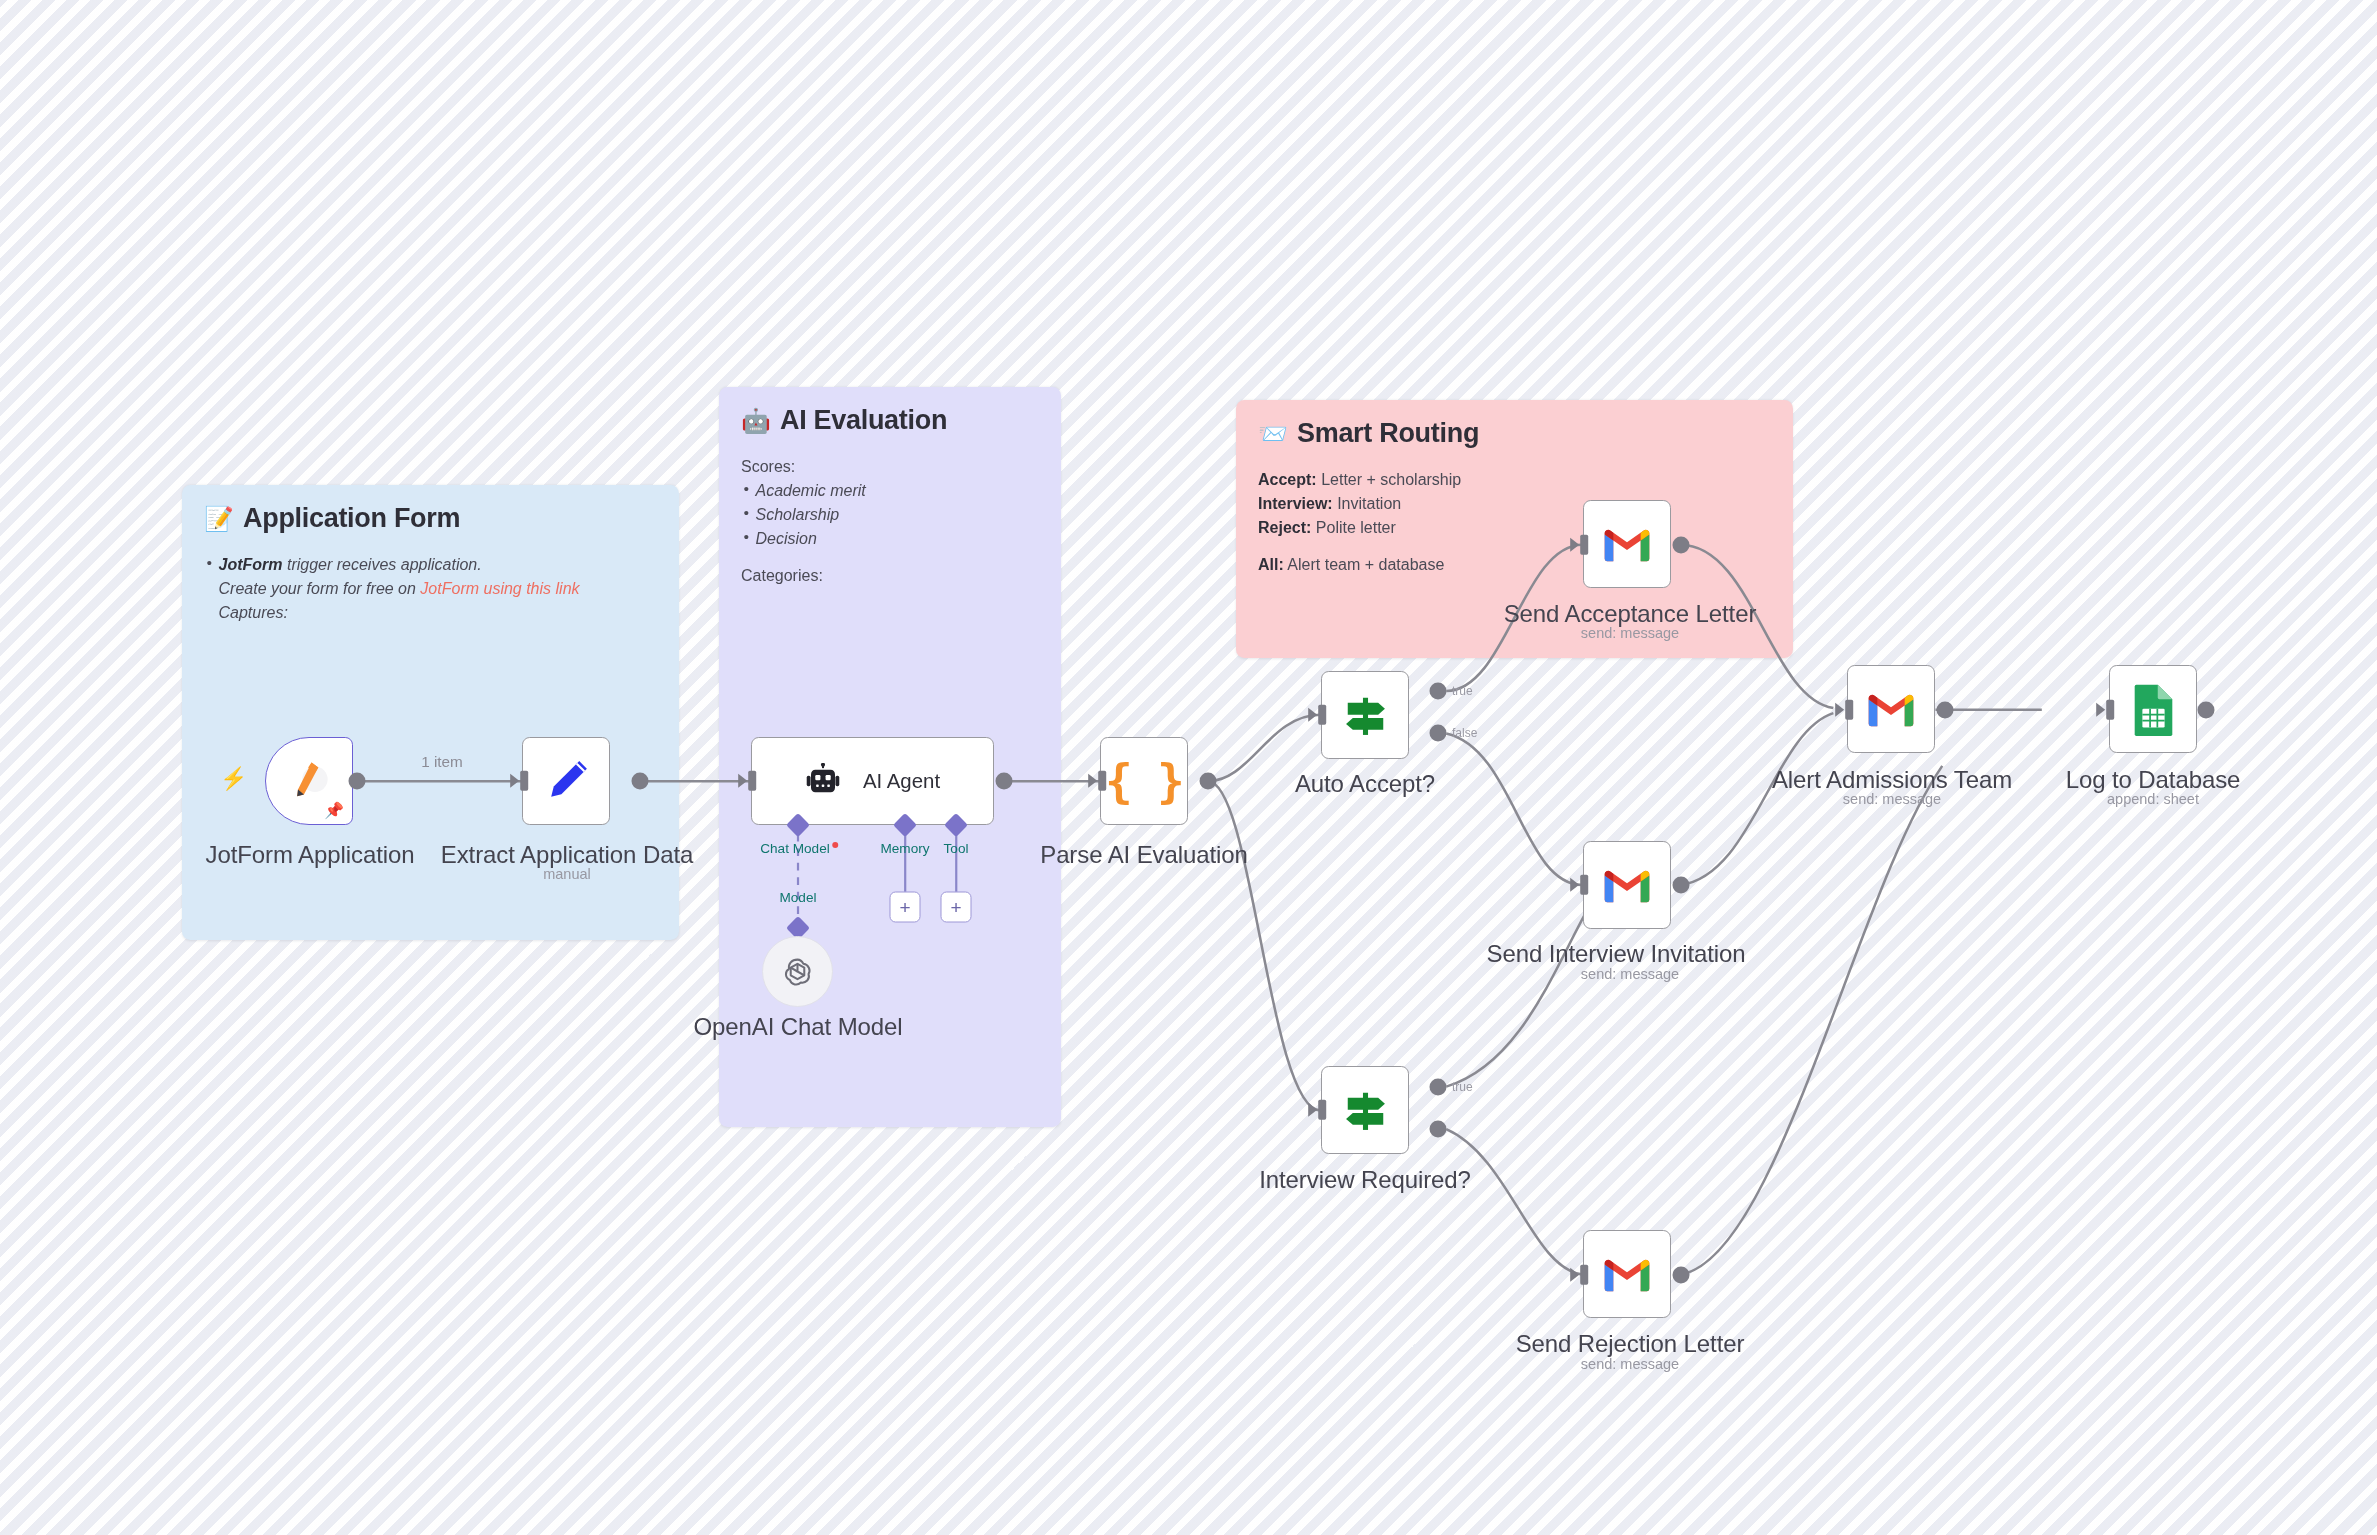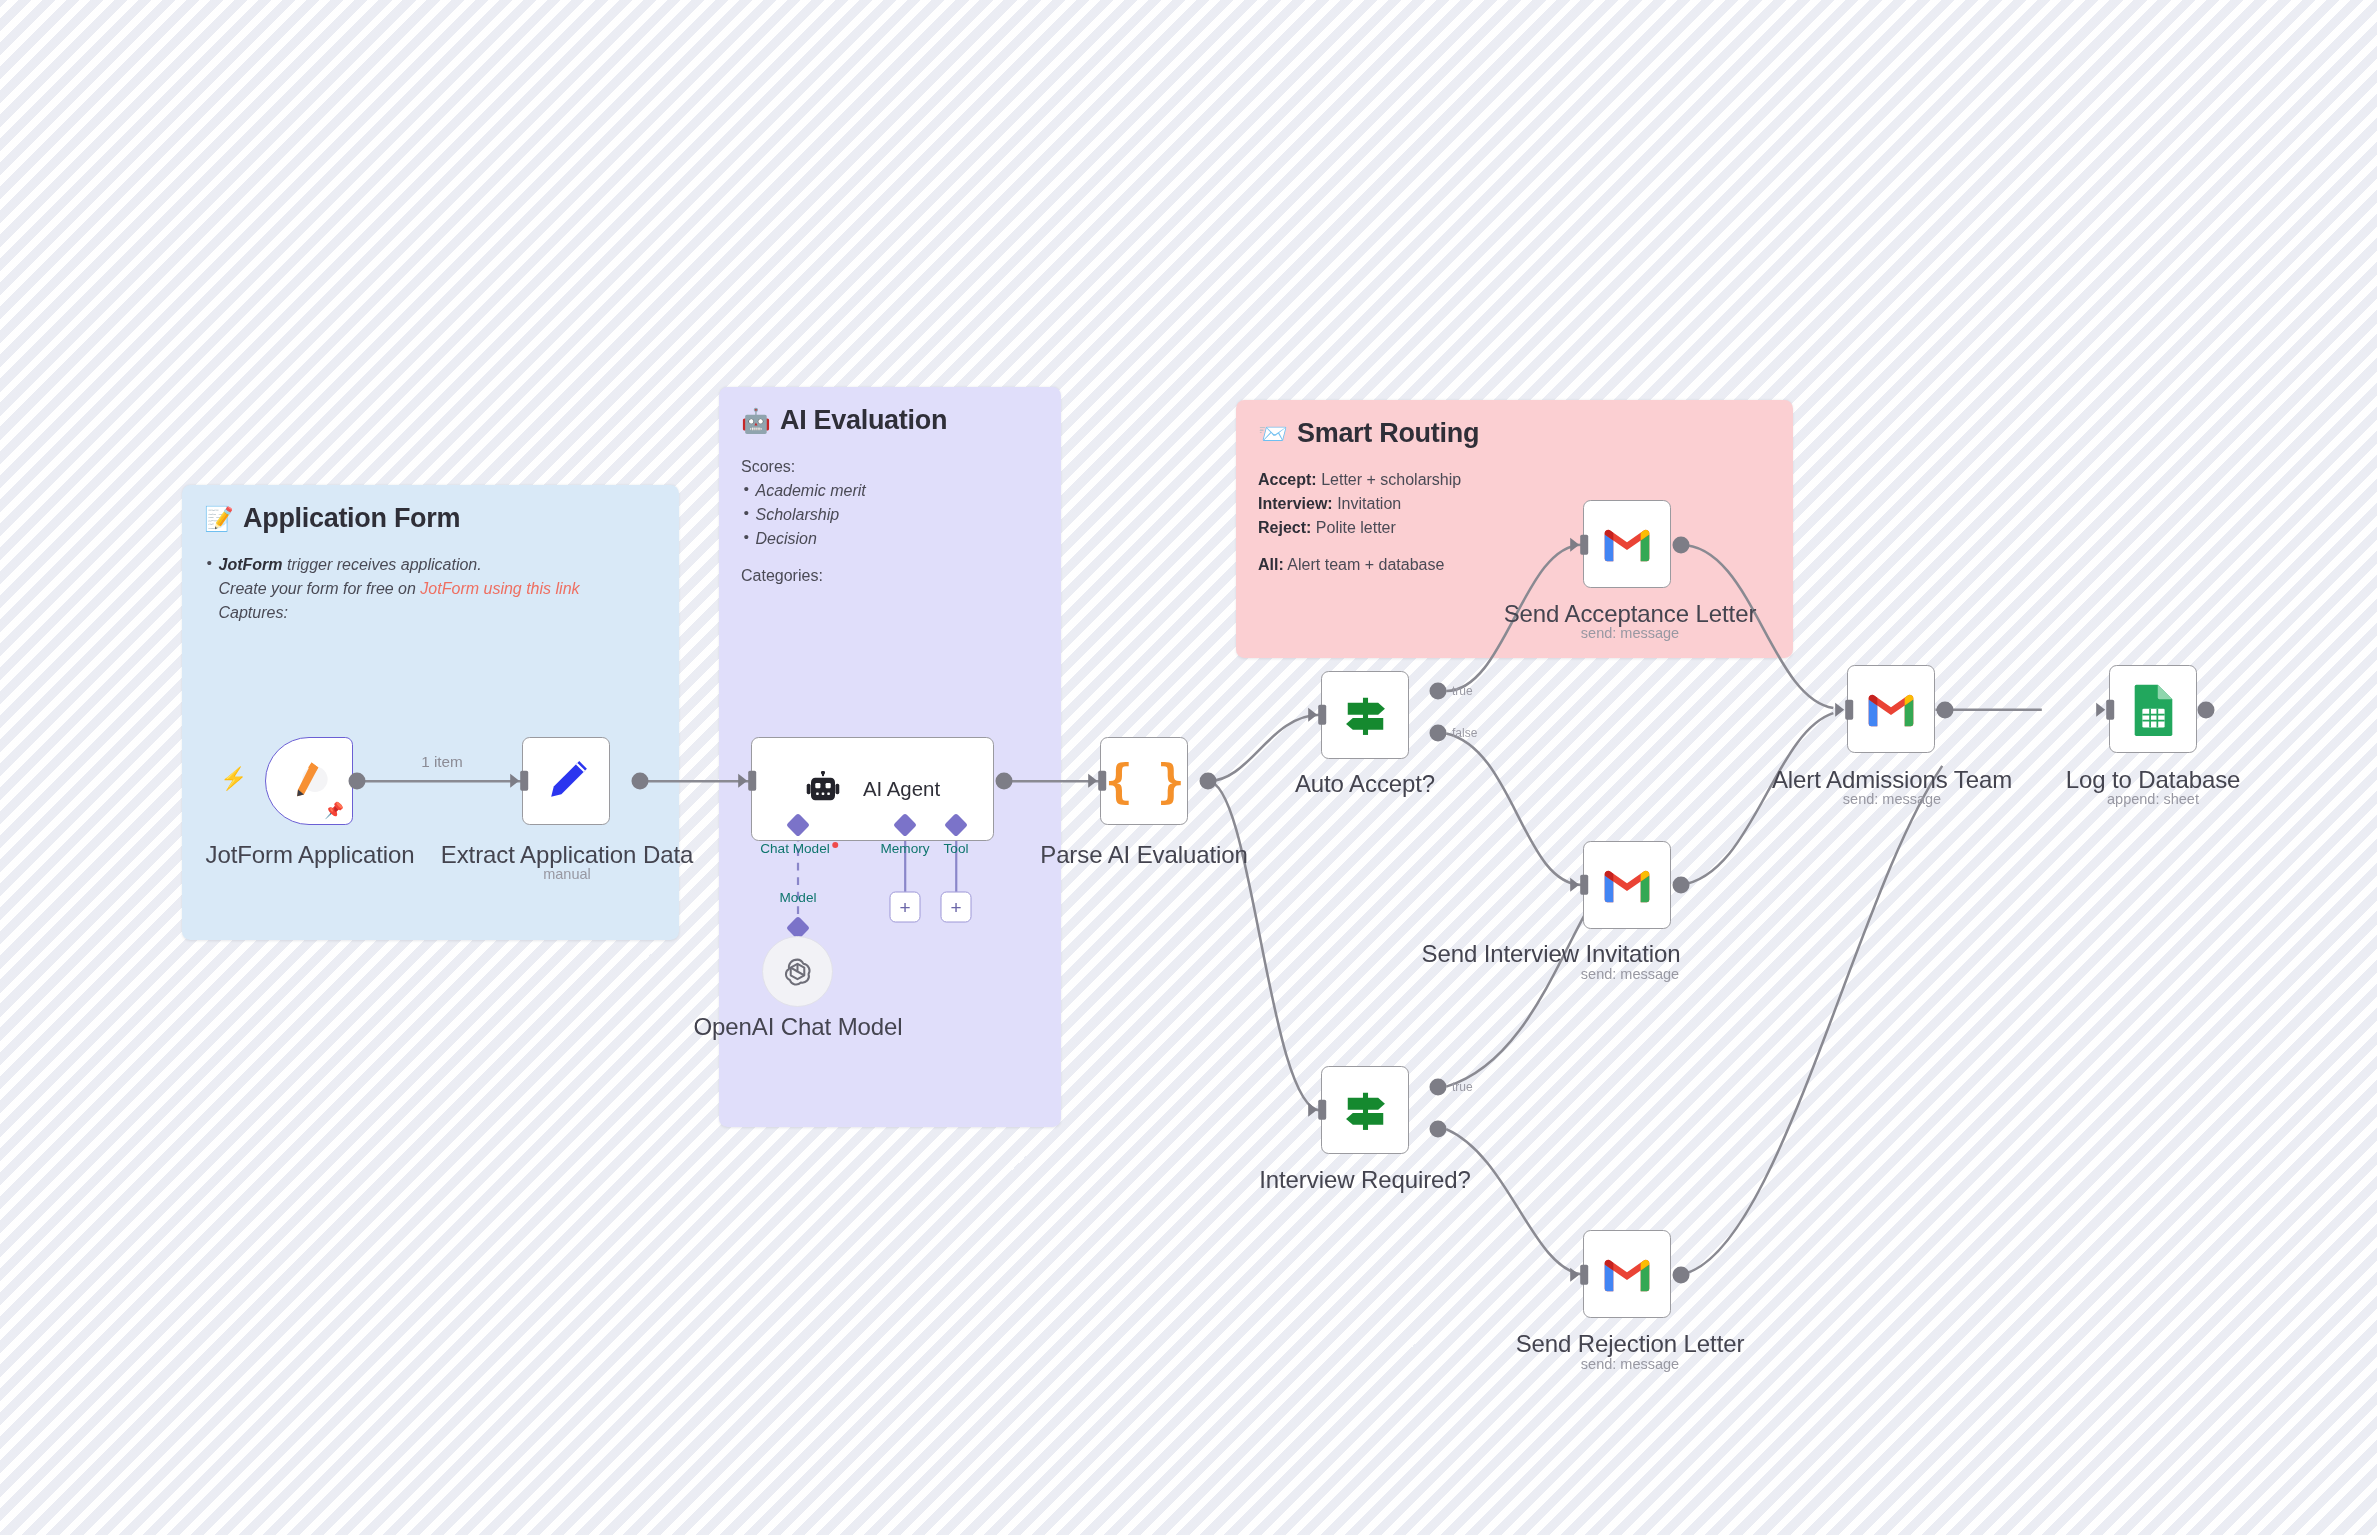--- a/index.html
+++ b/index.html
@@ -62,21 +62,21 @@
 
   
   .node {
     position:absolute;
     background:#ffffff;
     border:1.4px solid #9a9a9f;
     border-radius:7.7px;
     display:flex; align-items:center; justify-content:center;
   }
   .node.square { width:88px; height:88px; }
-  .node.wide   { width:243px; height:104px; gap:22px; }
+  .node.wide   { width:243px; height:88px; gap:22px; }
   .node.trigger {
     border-color:#6b5fd4;
     border-radius:44px 7.7px 7.7px 44px;
     width:88px; height:88px;
   }
   .node.round {
     width:71px; height:71px; border-radius:50%;
     background:#f2f2f6; border:1.2px solid #e1e1ea;
   }
   .node-caption {
@@ -356,21 +356,21 @@
   <div class="node square" style="left:1583px; top:841px;">
     <svg class="gmail-ico" viewBox="0 0 56 42">
       <path d="M4 38 V12 L28 29 L52 12 V38 H44 V22 L28 33 L12 22 V38 Z" fill="#fff"></path>
       <path d="M2 8 a4 4 0 0 1 6-3 L28 19 L48 5 a4 4 0 0 1 6 3 V38 a3 3 0 0 1-3 3 H44 V17 L28 28 L12 17 V41 H5 a3 3 0 0 1-3-3 Z" fill="#ea4335"></path>
       <path d="M44 41 V17 L54 10 V38 a3 3 0 0 1-3 3 Z" fill="#34a853"></path>
       <path d="M2 38 V10 L12 17 V41 H5 a3 3 0 0 1-3-3 Z" fill="#4285f4"></path>
       <path d="M44 17 L54 10 V8 a4 4 0 0 0-6-3 L44 8 Z" fill="#fbbc04"></path>
       <path d="M12 17 L2 10 V8 a4 4 0 0 1 6-3 L12 8 Z" fill="#c5221f"></path>
     </svg>
   </div>
-  <div class="node-caption" style="left:1551px; top:940px;">Send Interview Invitation</div>
+  <div class="node-caption" style="left:1616px; top:940px;">Send Interview Invitation</div>
   <div class="node-subcaption" style="left:1630px; top:966px;">send: message</div>
 
   <div class="node square" style="left:1583px; top:1230px;">
     <svg class="gmail-ico" viewBox="0 0 56 42">
       <path d="M4 38 V12 L28 29 L52 12 V38 H44 V22 L28 33 L12 22 V38 Z" fill="#fff"></path>
       <path d="M2 8 a4 4 0 0 1 6-3 L28 19 L48 5 a4 4 0 0 1 6 3 V38 a3 3 0 0 1-3 3 H44 V17 L28 28 L12 17 V41 H5 a3 3 0 0 1-3-3 Z" fill="#ea4335"></path>
       <path d="M44 41 V17 L54 10 V38 a3 3 0 0 1-3 3 Z" fill="#34a853"></path>
       <path d="M2 38 V10 L12 17 V41 H5 a3 3 0 0 1-3-3 Z" fill="#4285f4"></path>
       <path d="M44 17 L54 10 V8 a4 4 0 0 0-6-3 L44 8 Z" fill="#fbbc04"></path>
       <path d="M12 17 L2 10 V8 a4 4 0 0 1 6-3 L12 8 Z" fill="#c5221f"></path>

